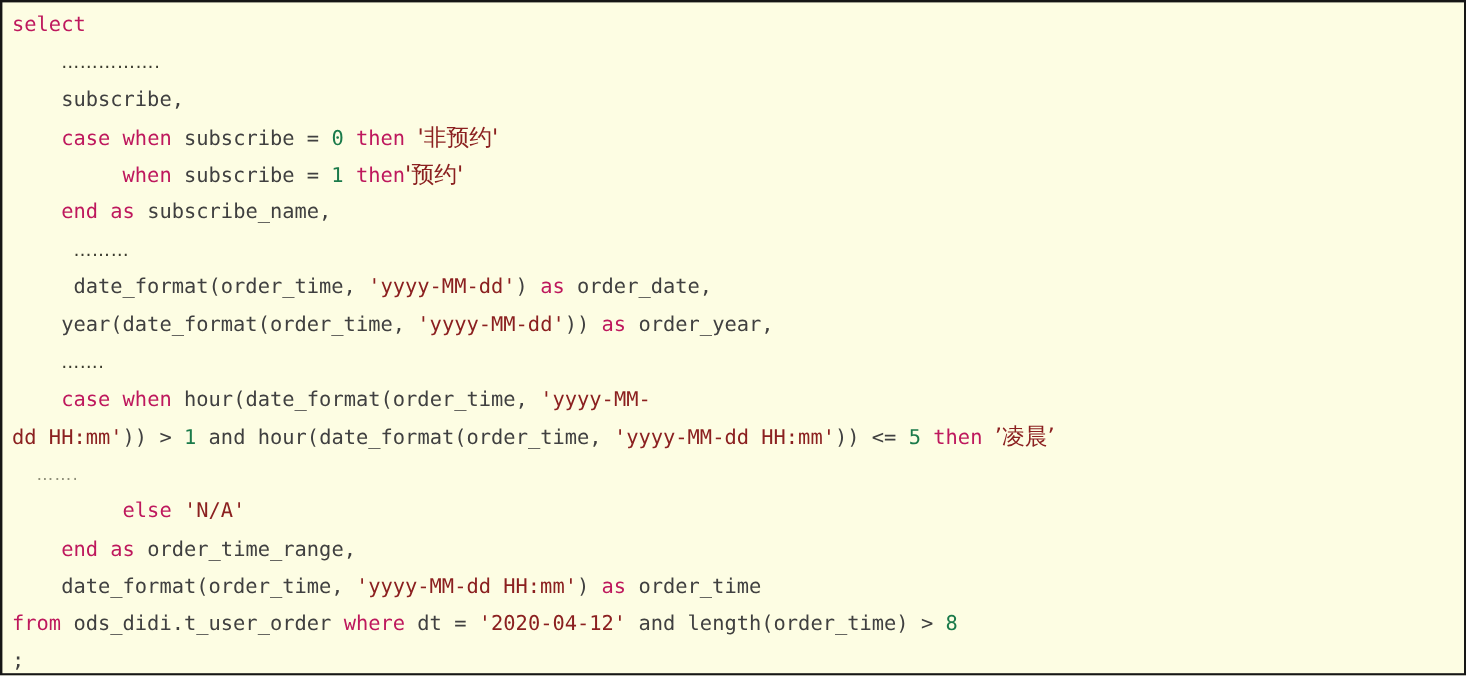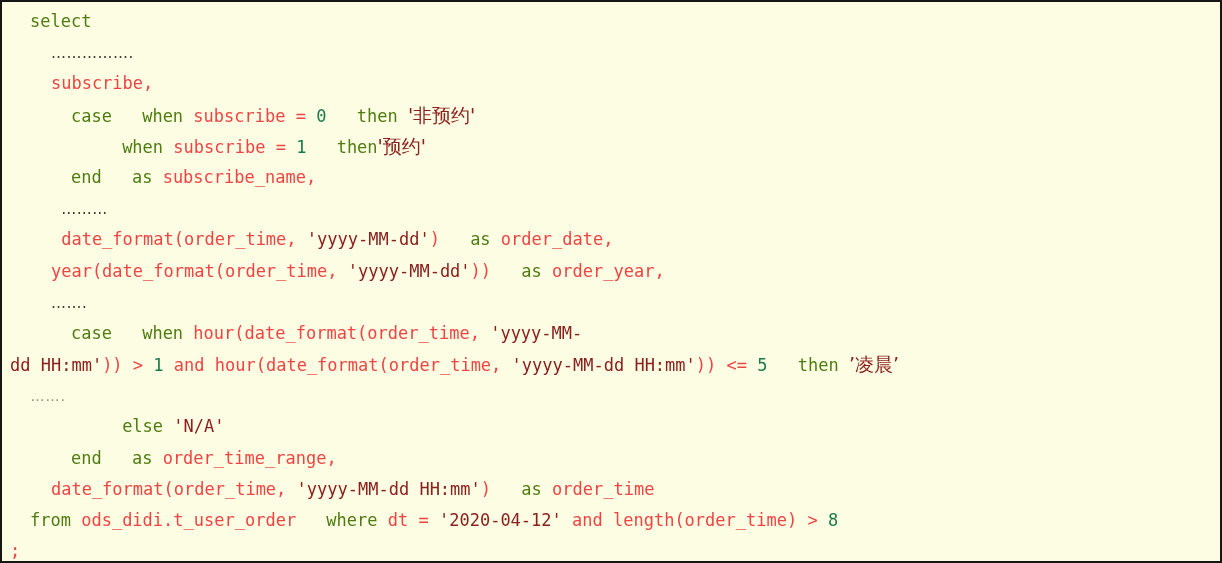--- a/index.html
+++ b/index.html
@@ -15,24 +15,24 @@
   #code-lines{
     padding:4px 0 0 8px;
     font-family:"DejaVu Sans Mono","Liberation Mono",monospace;
     font-size:17px;
     line-height:31.2px;
     white-space:pre;
     color:#111111;
     letter-spacing:0px;
   }
   .ln{display:block;height:31.2px;white-space:pre;}
-  .kw{color:#4d7c0f;font-weight:400;margin-left:20px;}
+  .kw{color:#be185d;font-weight:400;}
   .str{color:#8b2020;}
   .num{color:#1a7a4a;}
-  .id{color:#ef4444;}
+  .id{color:#404040;}
   .cjk{font-family:"DejaVu Sans","Liberation Sans",sans-serif;font-size:19px;}
   .dots{color:#3a3a2e;letter-spacing:0.5px;font-size:15px;}
   .dots-faded{color:#8f8f7a;letter-spacing:1px;font-size:14px;}
 </style>
 </head>
 <body>
 
 <div id="code-block">
   <div id="code-lines"><span class="ln"><span class="kw">select</span></span><span class="ln"><span class="id">    </span><span class="dots cjk">…………….</span></span><span class="ln"><span class="id">    subscribe,</span></span><span class="ln"><span class="id">    </span><span class="kw">case</span><span class="id"> </span><span class="kw">when</span><span class="id"> subscribe = </span><span class="num">0</span><span class="id"> </span><span class="kw">then</span><span class="id"> </span><span class="str cjk">'非预约'</span></span><span class="ln"><span class="id">         </span><span class="kw">when</span><span class="id"> subscribe = </span><span class="num">1</span><span class="id"> </span><span class="kw">then</span><span class="str cjk">'预约'</span></span><span class="ln"><span class="id">    </span><span class="kw">end</span><span class="id"> </span><span class="kw">as</span><span class="id"> subscribe_name,</span></span><span class="ln"><span class="id">     </span><span class="dots cjk">………</span></span><span class="ln"><span class="id">     date_format(order_time, </span><span class="str">'yyyy-MM-dd'</span><span class="id">) </span><span class="kw">as</span><span class="id"> order_date,</span></span><span class="ln"><span class="id">    year(date_format(order_time, </span><span class="str">'yyyy-MM-dd'</span><span class="id">)) </span><span class="kw">as</span><span class="id"> order_year,</span></span><span class="ln"><span class="id">    </span><span class="dots cjk">…….</span></span><span class="ln"><span class="id">    </span><span class="kw">case</span><span class="id"> </span><span class="kw">when</span><span class="id"> hour(date_format(order_time, </span><span class="str">'yyyy-MM-</span></span><span class="ln"><span class="str">dd HH:mm'</span><span class="id">)) &gt; </span><span class="num">1</span><span class="id"> </span><span class="id">and</span><span class="id"> hour(date_format(order_time, </span><span class="str">'yyyy-MM-dd HH:mm'</span><span class="id">)) &lt;= </span><span class="num">5</span><span class="id"> </span><span class="kw">then</span><span class="id"> </span><span class="str cjk">’凌晨’</span></span><span class="ln"><span class="id">  </span><span class="dots-faded cjk">…….</span></span><span class="ln"><span class="id">         </span><span class="kw">else</span><span class="id"> </span><span class="str">'N/A'</span></span><span class="ln"><span class="id">    </span><span class="kw">end</span><span class="id"> </span><span class="kw">as</span><span class="id"> order_time_range,</span></span><span class="ln"><span class="id">    date_format(order_time, </span><span class="str">'yyyy-MM-dd HH:mm'</span><span class="id">) </span><span class="kw">as</span><span class="id"> order_time</span></span><span class="ln"><span class="kw">from</span><span class="id"> ods_didi.t_user_order </span><span class="kw">where</span><span class="id"> dt = </span><span class="str">'2020-04-12'</span><span class="id"> and length(order_time) &gt; </span><span class="num">8</span></span><span class="ln"><span class="id">;</span></span></div>
 </div>

